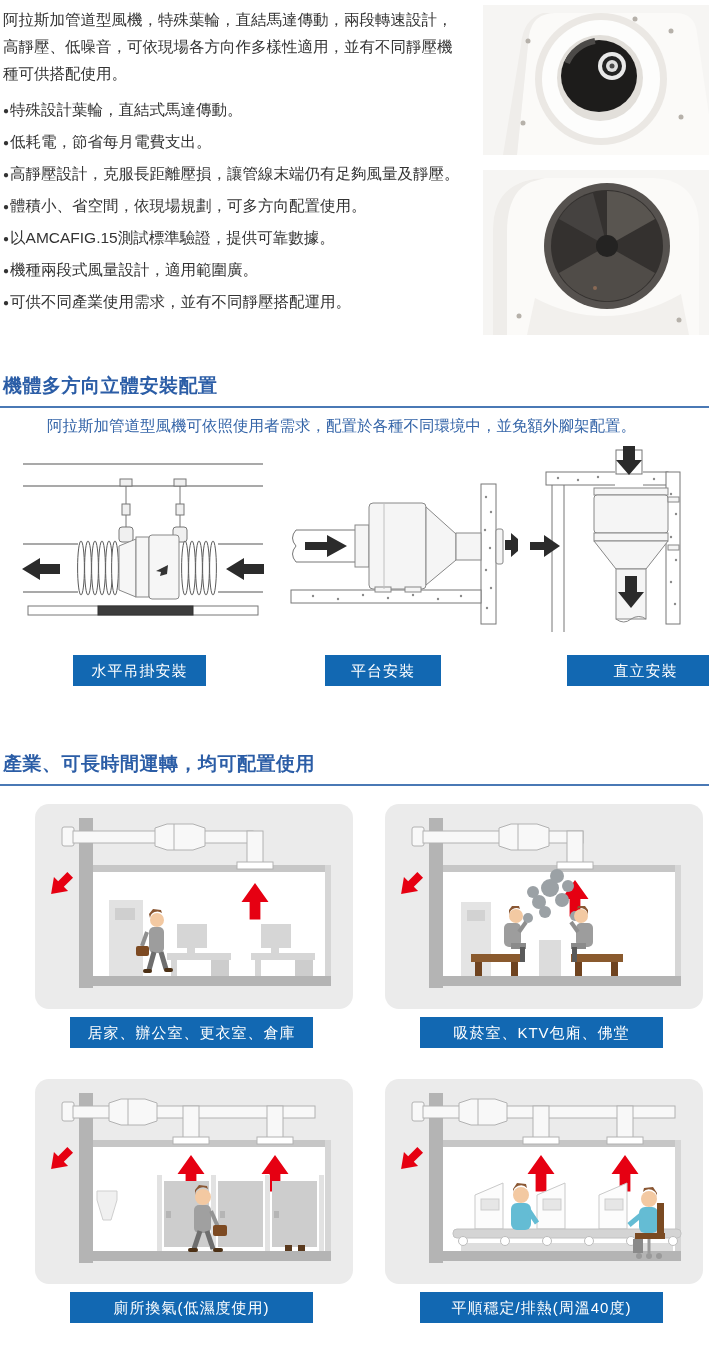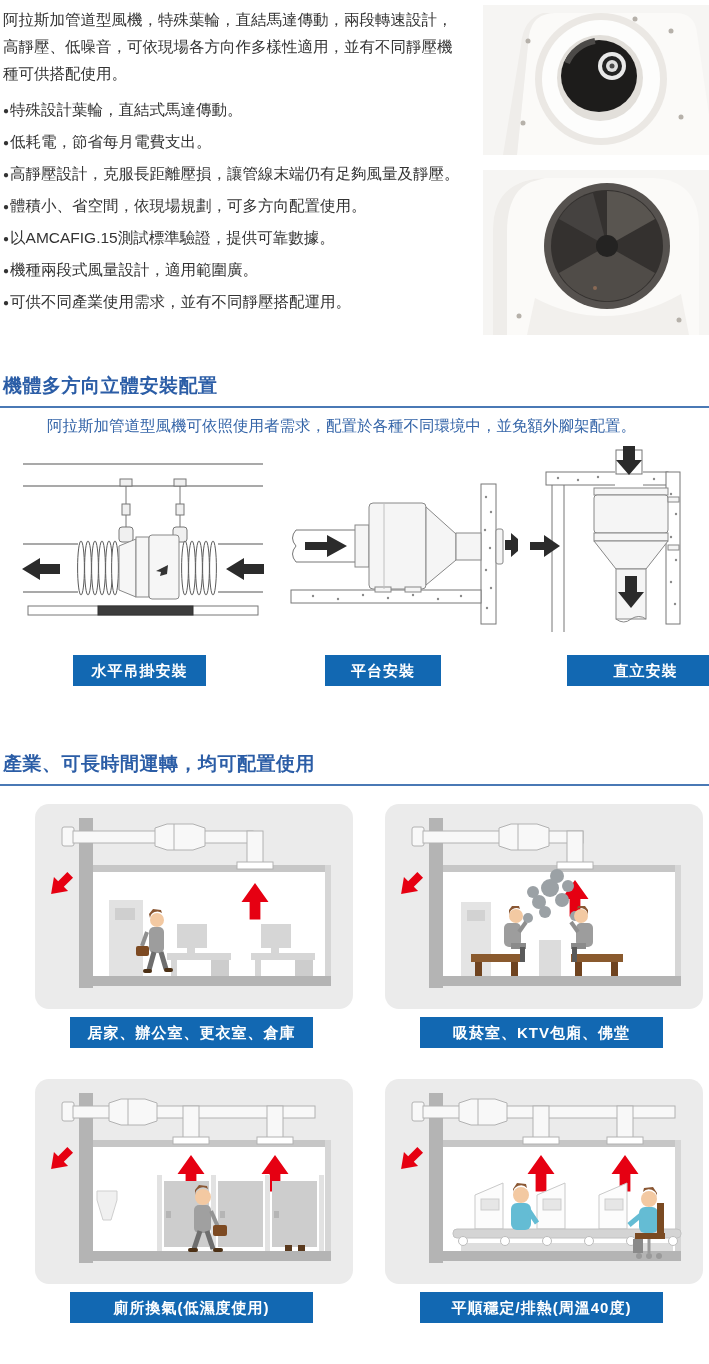--- a/index.html
+++ b/index.html
@@ -22,21 +22,21 @@
   .sec-title { position:absolute; left:3px; color:#2b5da6; font-size:19px; letter-spacing:.5px;text-align:center; }
   .sec-rule { position:absolute; left:0; width:709px; height:2px; background:#4a79b5; }
   .sec-desc { position:absolute; left:3px; color:#3565a8; font-size:15.5px; white-space:nowrap;padding-left:44px; }
 
   
   .diagram { position:absolute; top:442px; }
   .d1 { left:8px; } .d2 { left:283px; } .d3 { left:528px; }
 
   
   .blue-label { position:absolute; height:31px; line-height:31px; text-align:center;
-    background:#1268b2; color:#fff; font-size:15px; font-weight:bold; letter-spacing:1px; }
+    background:#1268b2; color:#fff; font-size:15px; font-weight:normal; letter-spacing:1px; }
 
   
   .panel { position:absolute; width:318px; height:205px; }
 </style>
 </head>
 <body>
 
 <div class="page">
 
   <div class="intro">

